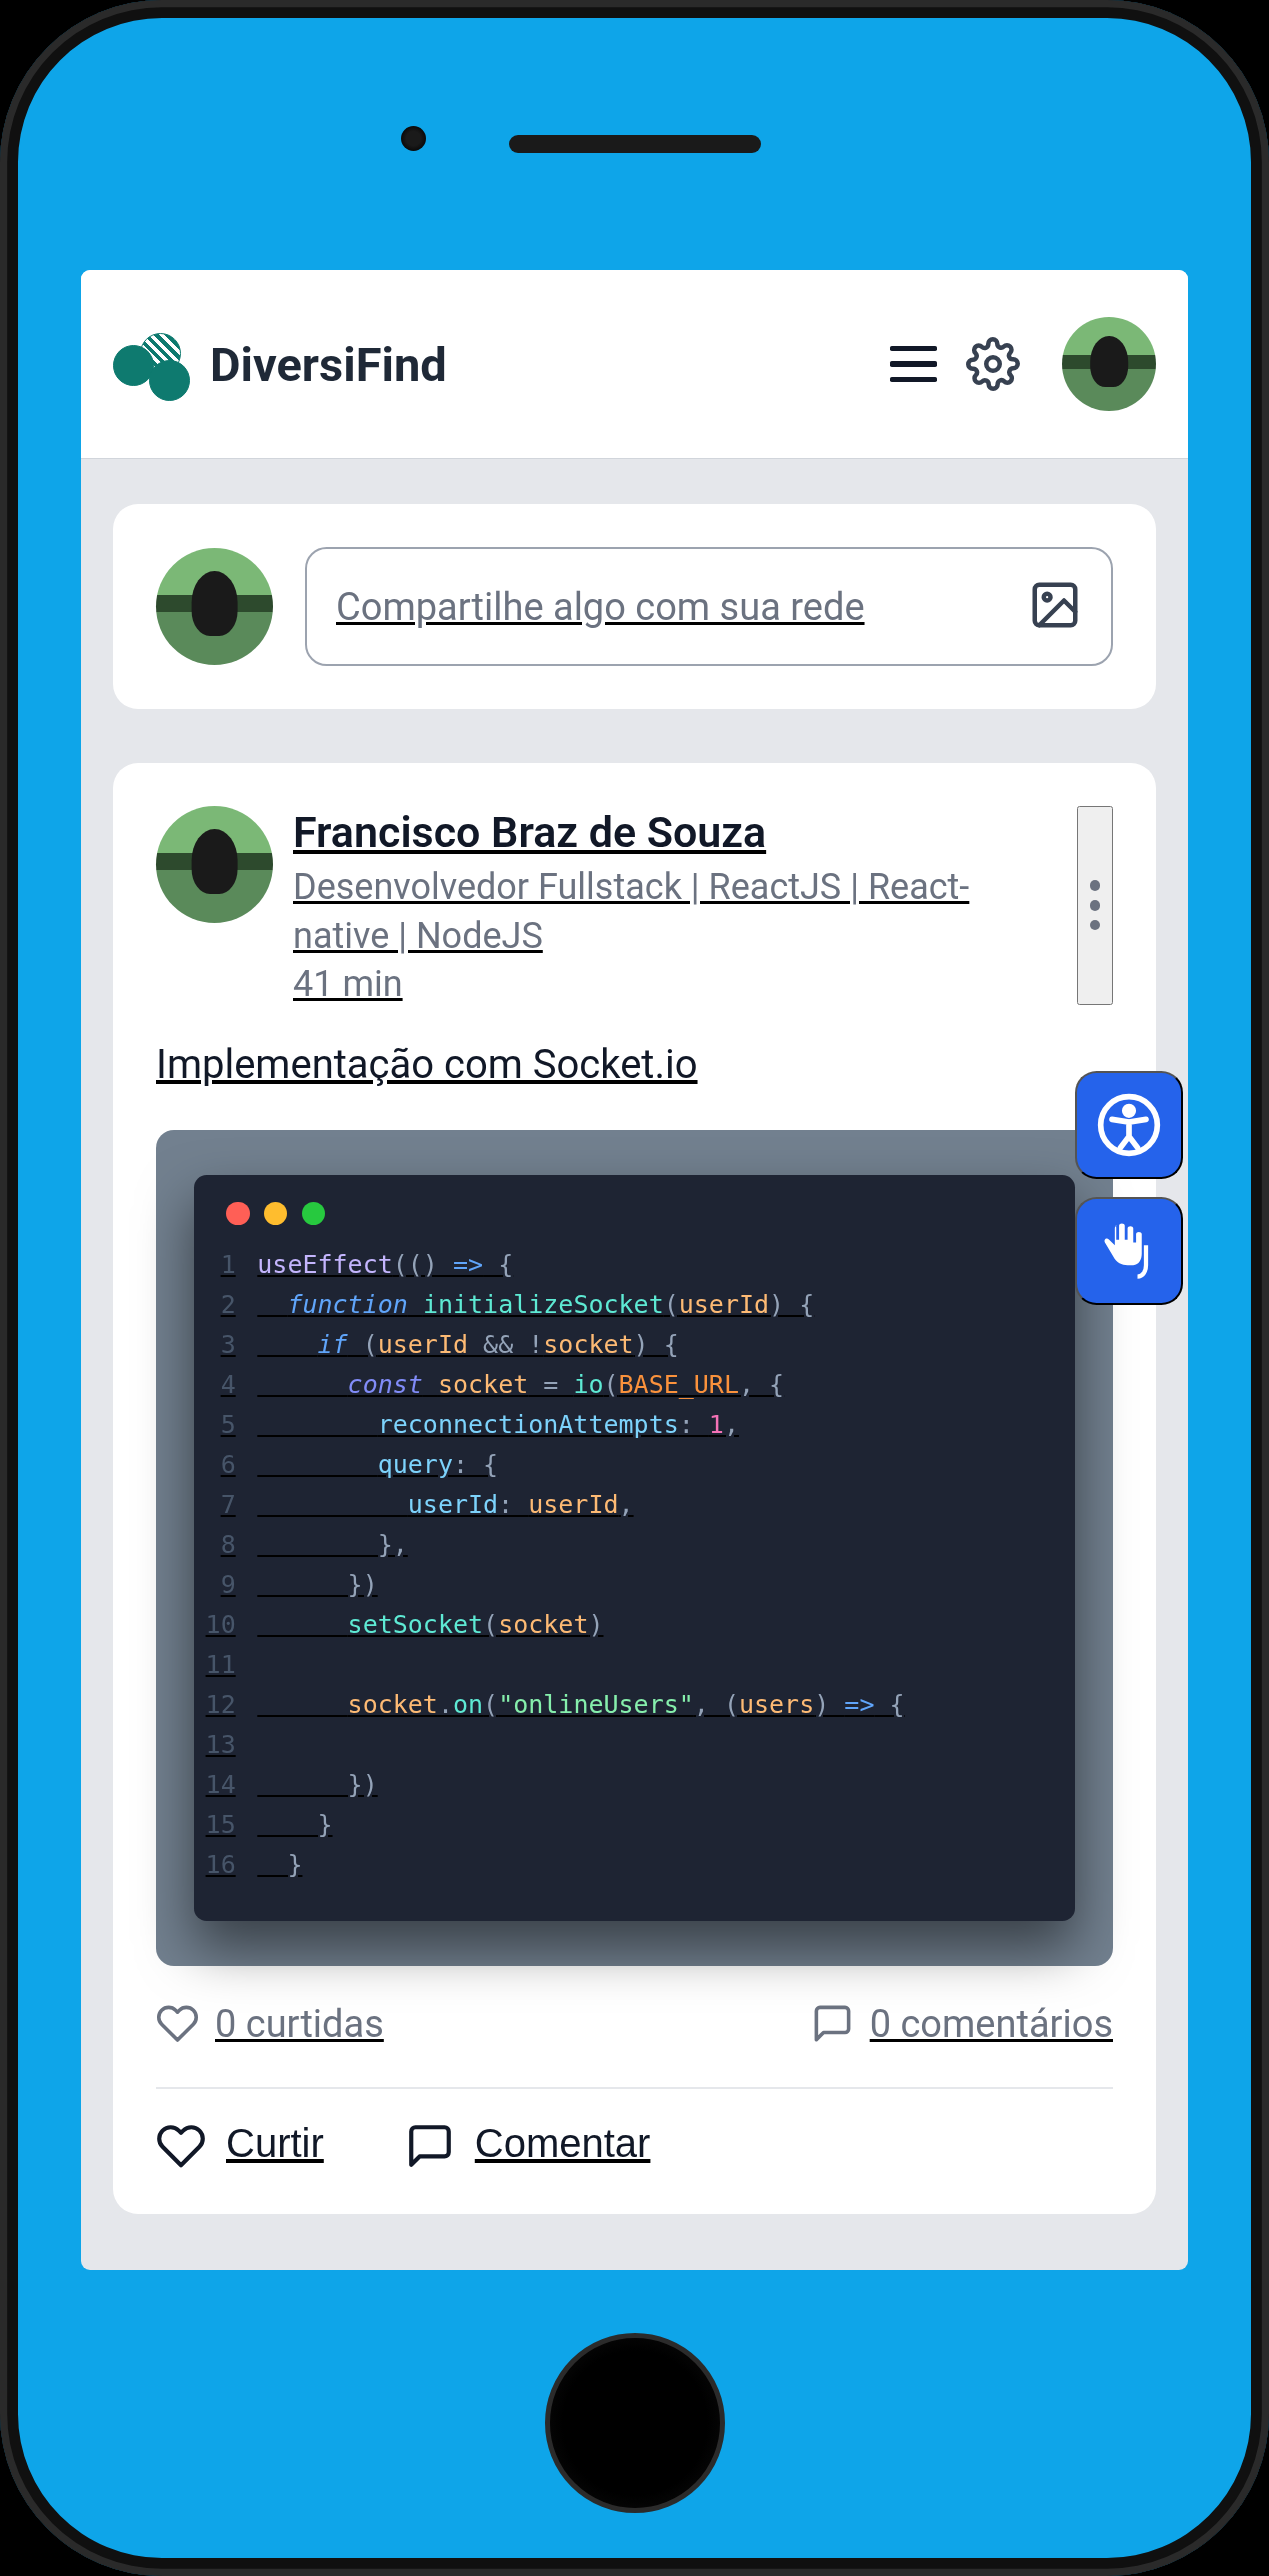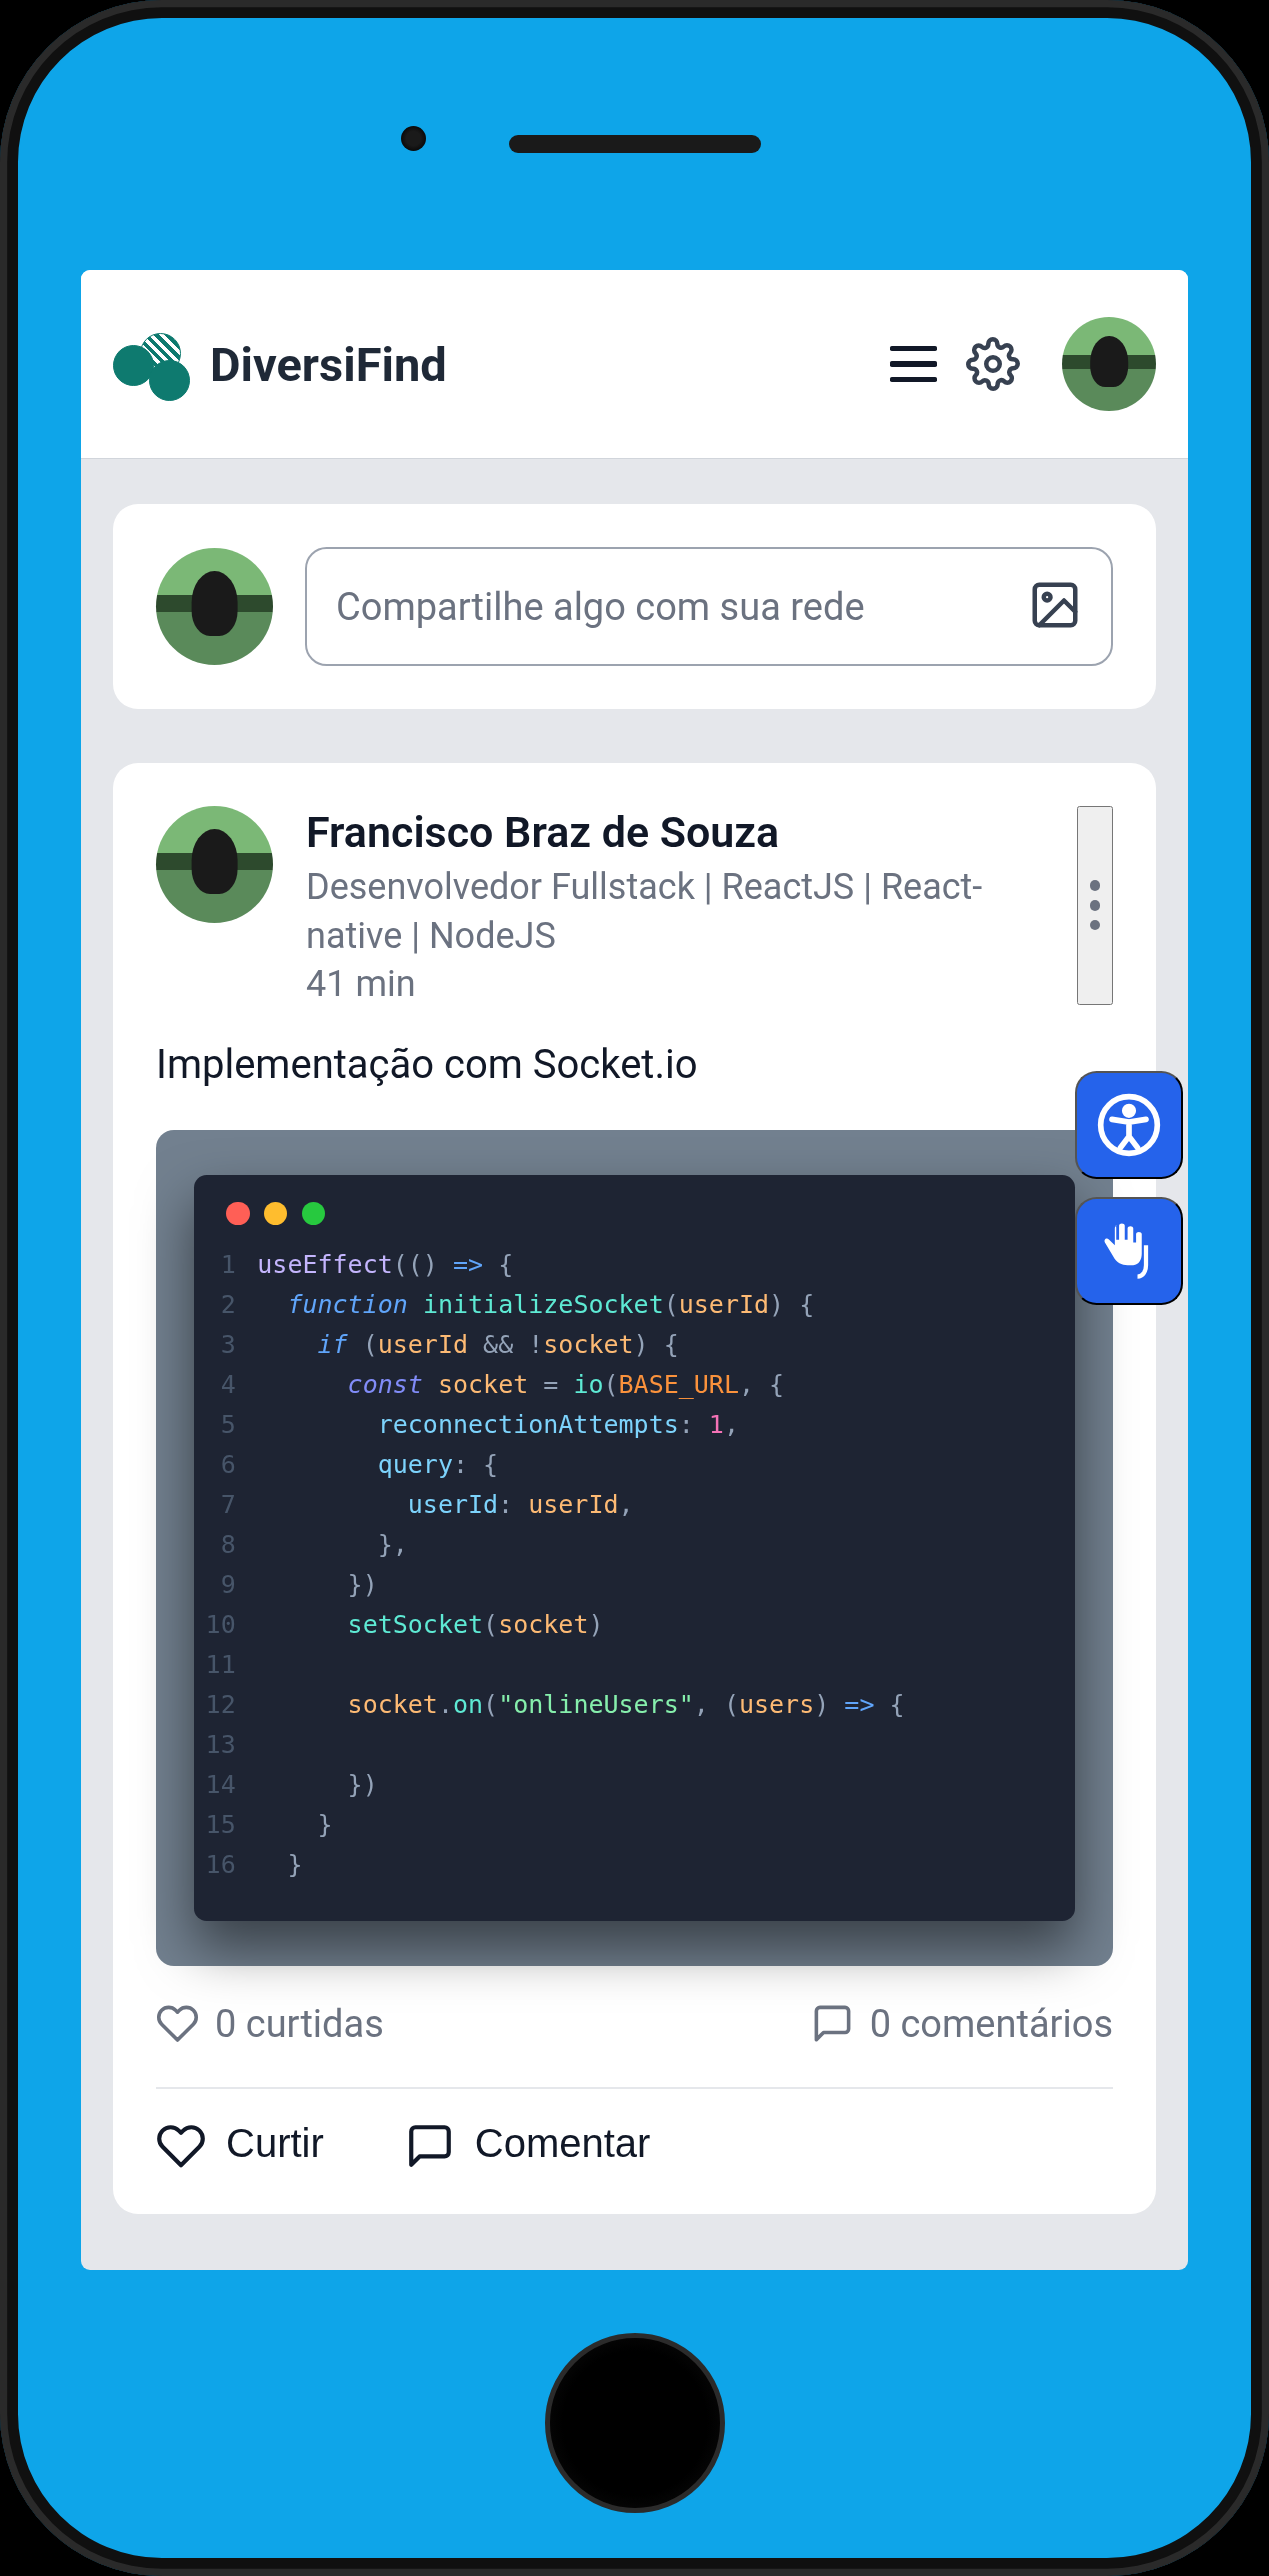--- a/index.html
+++ b/index.html
@@ -78,28 +78,28 @@
   .logo-mark .c2{left:27px;top:0;}
   .logo-mark .c3{left:36px;top:27px;background:#0e7a6f;}
   .brand{font-size:47px;font-weight:700;color:#1f2937;}
   .spacer{flex:1;}
   .icon-btn{width:58px;height:58px;display:flex;align-items:center;justify-content:center;background:none;border:none;cursor:pointer;}
   .menu-icon{width:47px;height:36px;display:flex;flex-direction:column;justify-content:space-between;}
   .menu-icon span{height:5.4px;background:#111827;border-radius:1.8px;}
   .gear-icon svg{width:54px;height:54px;stroke:#374151;}
   .avatar{width:94px;height:94px;border-radius:50%;background:linear-gradient(to bottom,#7bb876 0%,#7bb876 40%,#2d4a2d 40%,#2d4a2d 55%,#5a8a5a 55%);position:relative;overflow:hidden;}
   .avatar::after{content:"";position:absolute;left:50%;top:20%;transform:translateX(-50%);width:40%;height:55%;background:#1a1a1a;border-radius:50% 50% 40% 40%;}
-  .feed{padding:45px 32px;display:flex;flex-direction:column;gap:54px;}
+  .feed{padding:45px 32px;display:flex;flex-direction:column;gap:54px;text-decoration:underline;}
   .card{background:#fff;border-radius:25px;padding:43px;}
   .compose{display:flex;align-items:center;gap:32px;}
   .compose .avatar{width:117px;height:117px;flex-shrink:0;}
   .compose-input{flex:1;height:119px;border:2.7px solid #9ca3af;border-radius:21.6px;display:flex;align-items:center;padding:0 29px;gap:18px;}
   .compose-input .placeholder{flex:1;font-size:38px;color:#6b7280;}
   .image-icon svg{width:54px;height:54px;stroke:#374151;}
-  .post-head{display:flex;gap:33px;justify-content:flex-end;}
+  .post-head{display:flex;gap:20px;justify-content:flex-end;}
   .post-head .avatar{width:117px;height:117px;flex-shrink:0;}
   .post-head-text{flex:1;}
   .author{font-size:43px;font-weight:600;color:#111827;line-height:1.25;}
   .role{font-size:36px;color:#6b7280;line-height:1.35;margin-top:3.6px;}
   .time{font-size:36px;color:#6b7280;margin-top:2px;}
   .dots-btn{width:36px;display:flex;flex-direction:column;gap:9px;align-items:center;justify-content:center;}
   .dots-btn span{width:10.8px;height:10.8px;background:#6b7280;border-radius:50%;}
   .post-caption{font-size:40px;color:#111827;margin:36px 0 42px 0;}
   .code-wrap{background:#72808f;border-radius:18px;padding:45px 0;display:flex;justify-content:center;}
   .code-window{width:92%;background:#1e2433;border-radius:12.6px;box-shadow:0 27px 54px rgba(0,0,0,.5);padding:27px 0 36px 0;}

